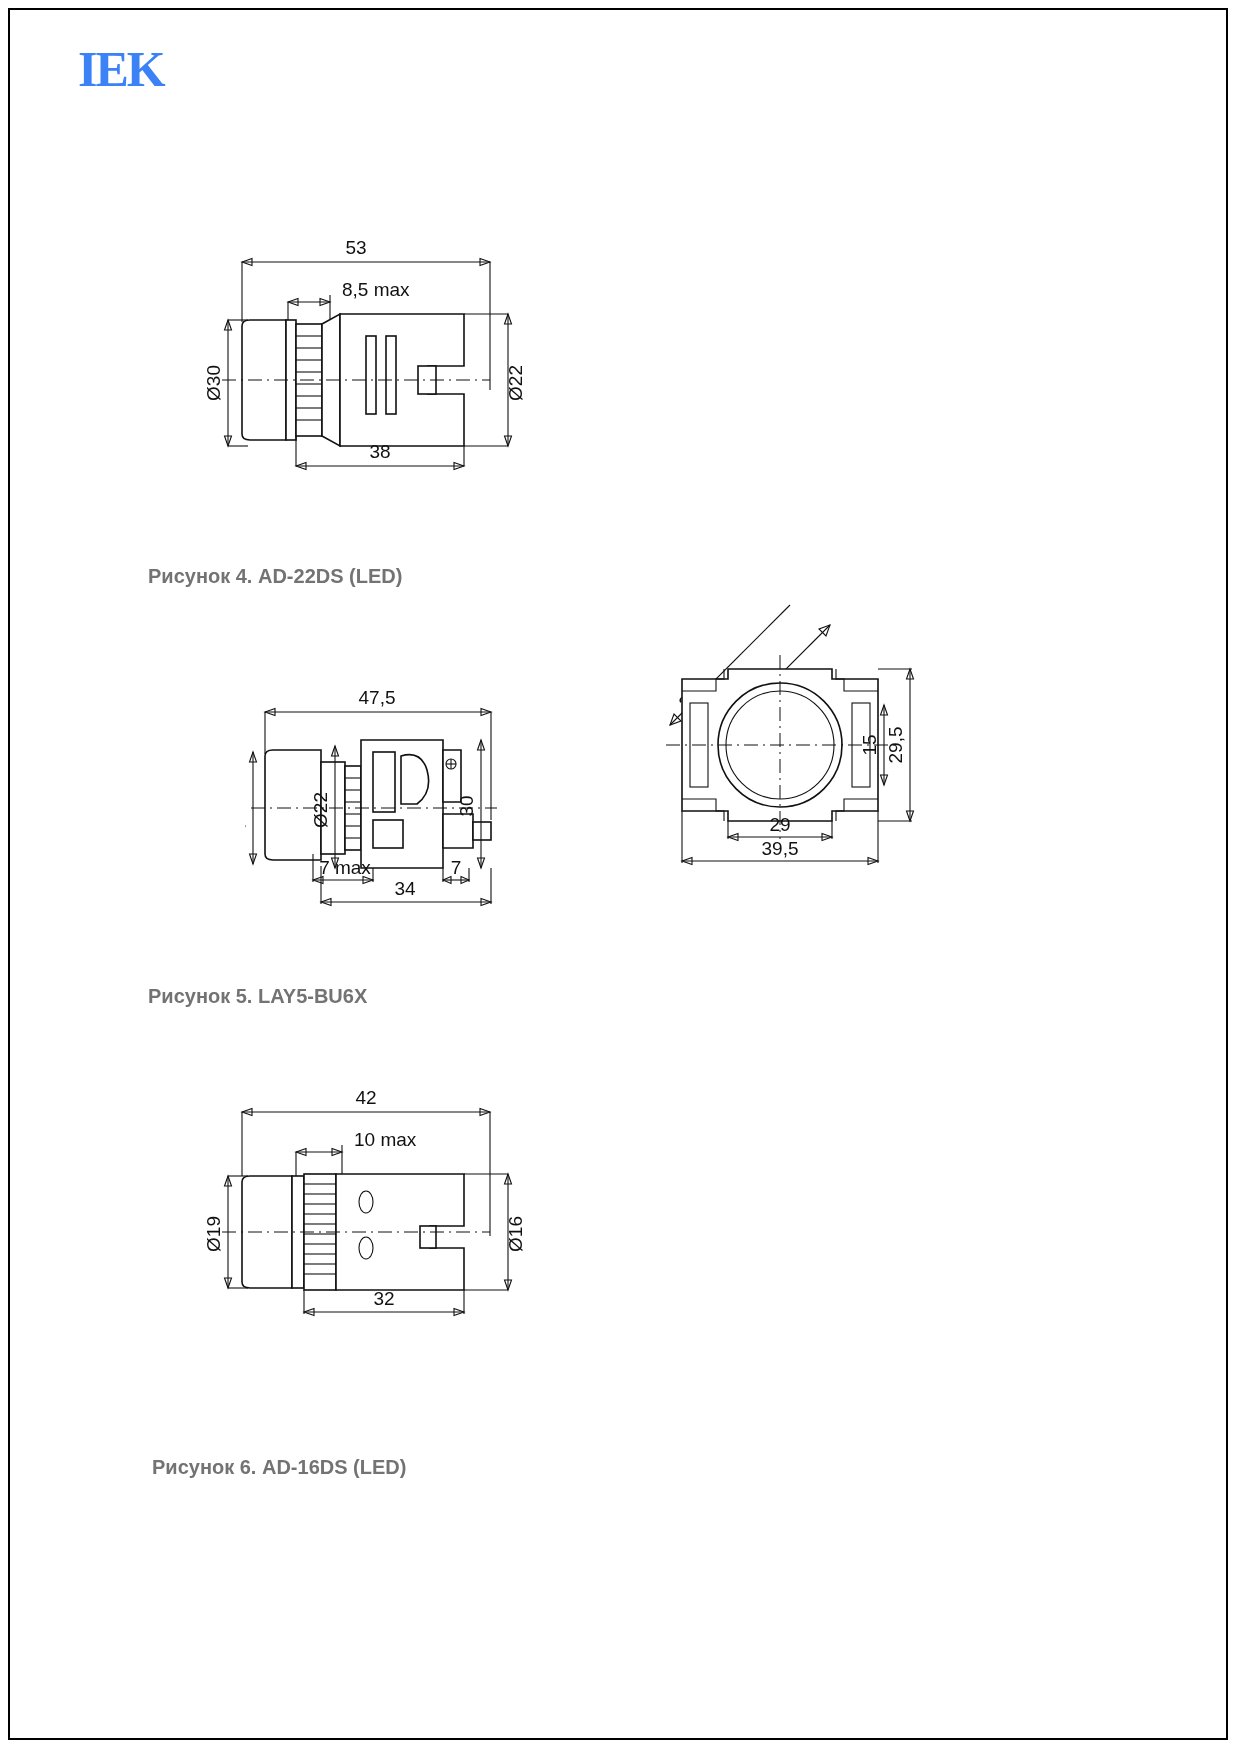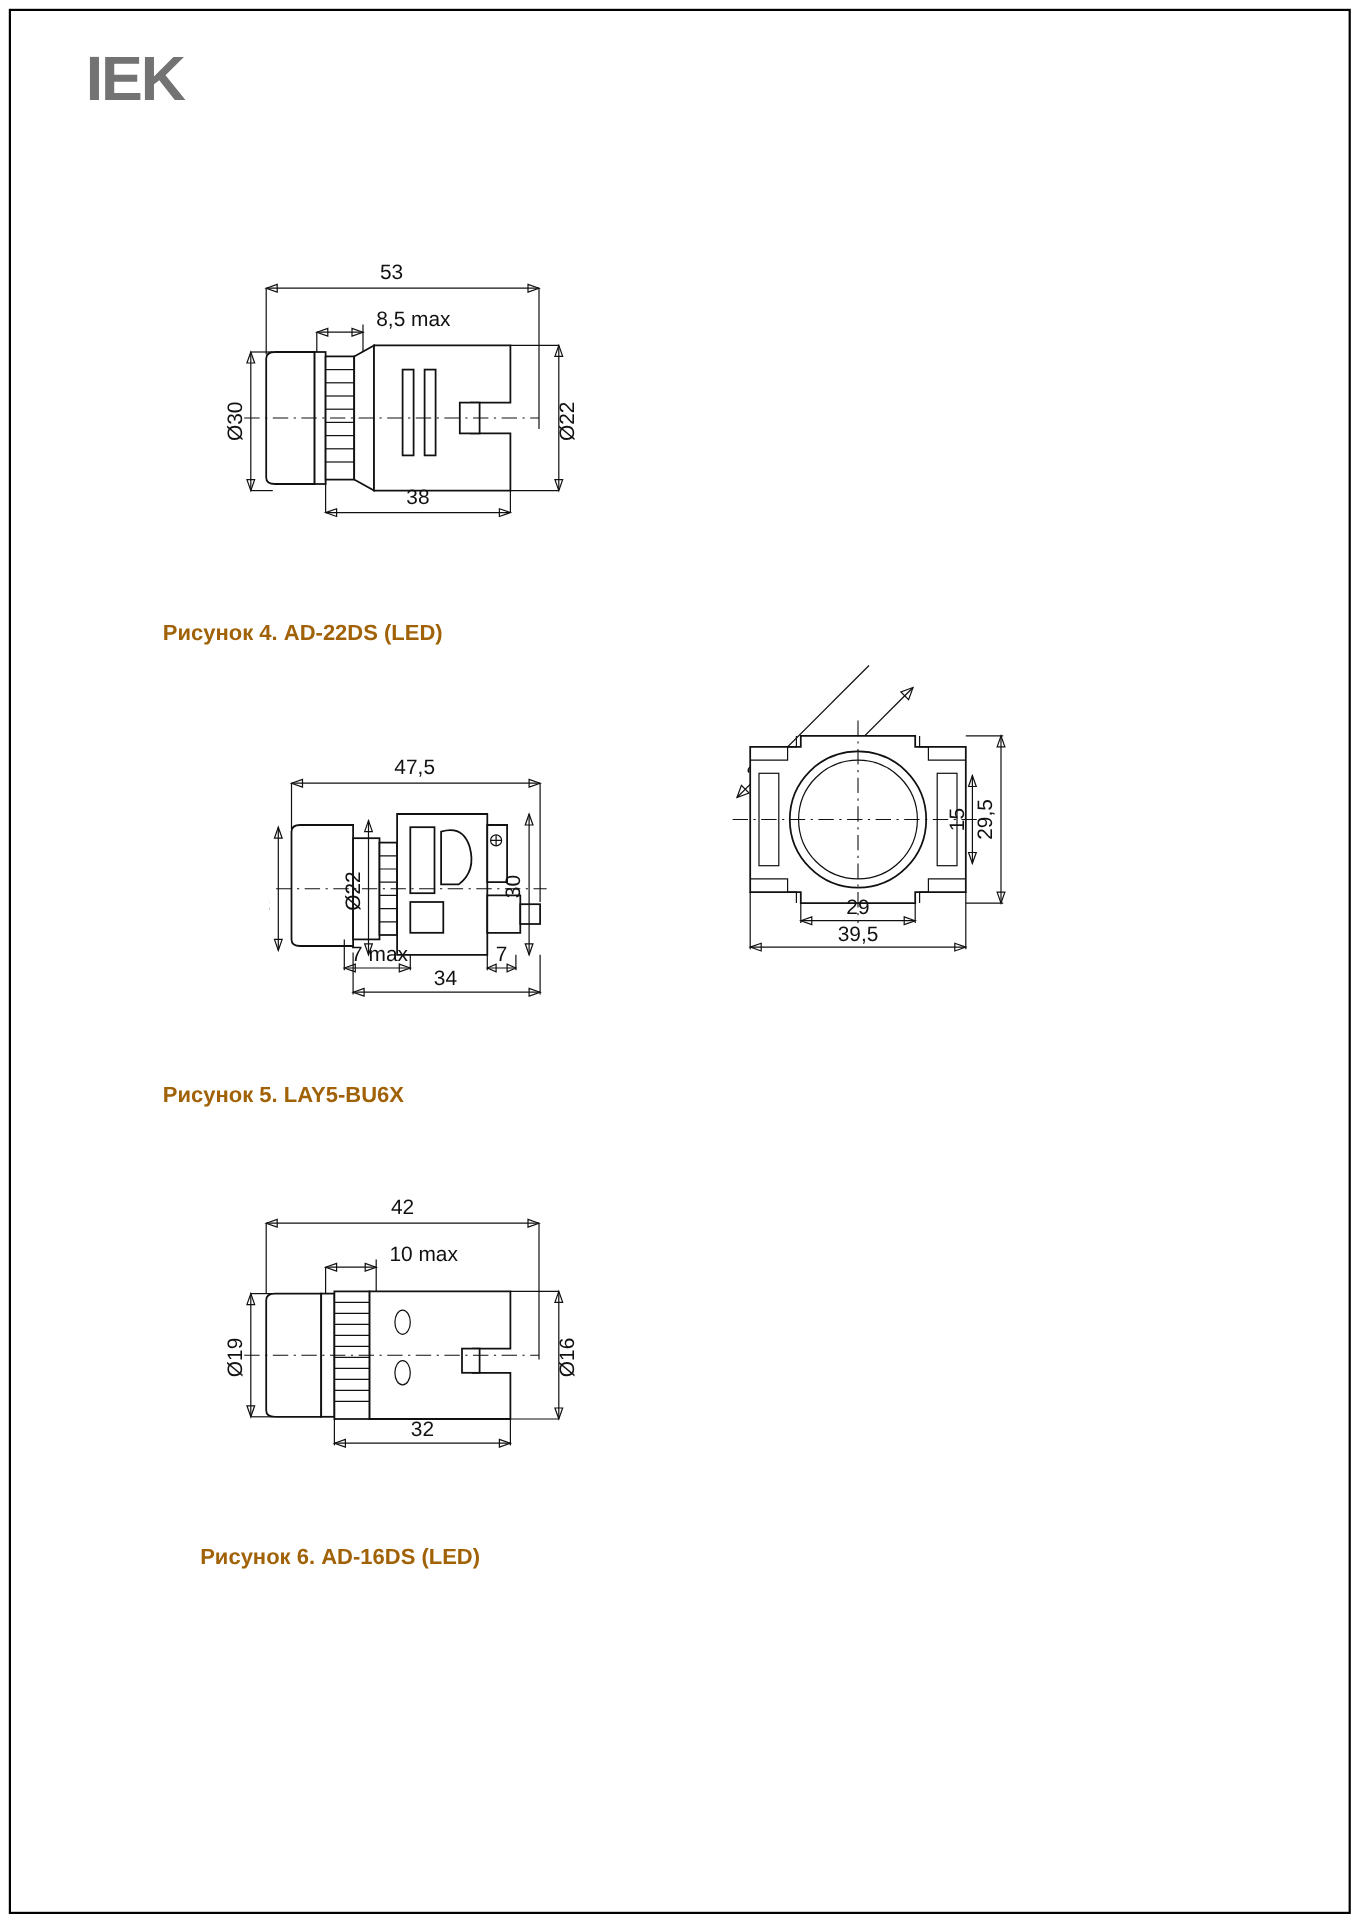--- a/index.html
+++ b/index.html
@@ -25,33 +25,33 @@
     width: 1220px;
     height: 1732px;
     border: 2px solid #000;
     box-sizing: border-box;
   }
   
   .logo {
     position: absolute;
     left: 78px;
     top: 44px;
-    font-family: Liberation Sans, sans-serif;
+    font-family: Liberation Serif, serif;
     font-weight: bold;
-    font-size: 57px;
+    font-size: 50px;
     letter-spacing: -2px;
-    color: #737373;
+    color: #3b82f6;
     line-height: 1;
   }
   
   .caption {
     position: absolute;
     font-size: 20px;
     font-weight: bold;
-    color: #a16207;
+    color: #737373;
     white-space: nowrap;
   }
   
   .fig {
     position: absolute;
   }
   svg text {
     font-family: "Liberation Sans", sans-serif;
     font-size: 19px;
     fill: #111;
@@ -328,15 +328,15 @@
       <text x="332" y="144" text-anchor="middle" transform="rotate(-90 332 144)">Ø16</text>
 
       <line class="dim" x1="114" y1="222" x2="274" y2="222"></line>
       <path class="dim" d="M114,222 l10,-3.5 v7 z" fill="#111"></path>
       <path class="dim" d="M274,222 l-10,-3.5 v7 z" fill="#111"></path>
       <line class="dim" x1="114" y1="200" x2="114" y2="224"></line>
       <line class="dim" x1="274" y1="200" x2="274" y2="224"></line>
       <text x="194" y="215" text-anchor="middle">32</text>
     </svg>
   </div>
-  <div class="caption" style="left:152px; top:1405px;margin-left:30px;">Рисунок 6. AD-16DS (LED)</div>
+  <div class="caption" style="left:152px; top:1456px;">Рисунок 6. AD-16DS (LED)</div>
 
 </div>
 
 </body></html>

